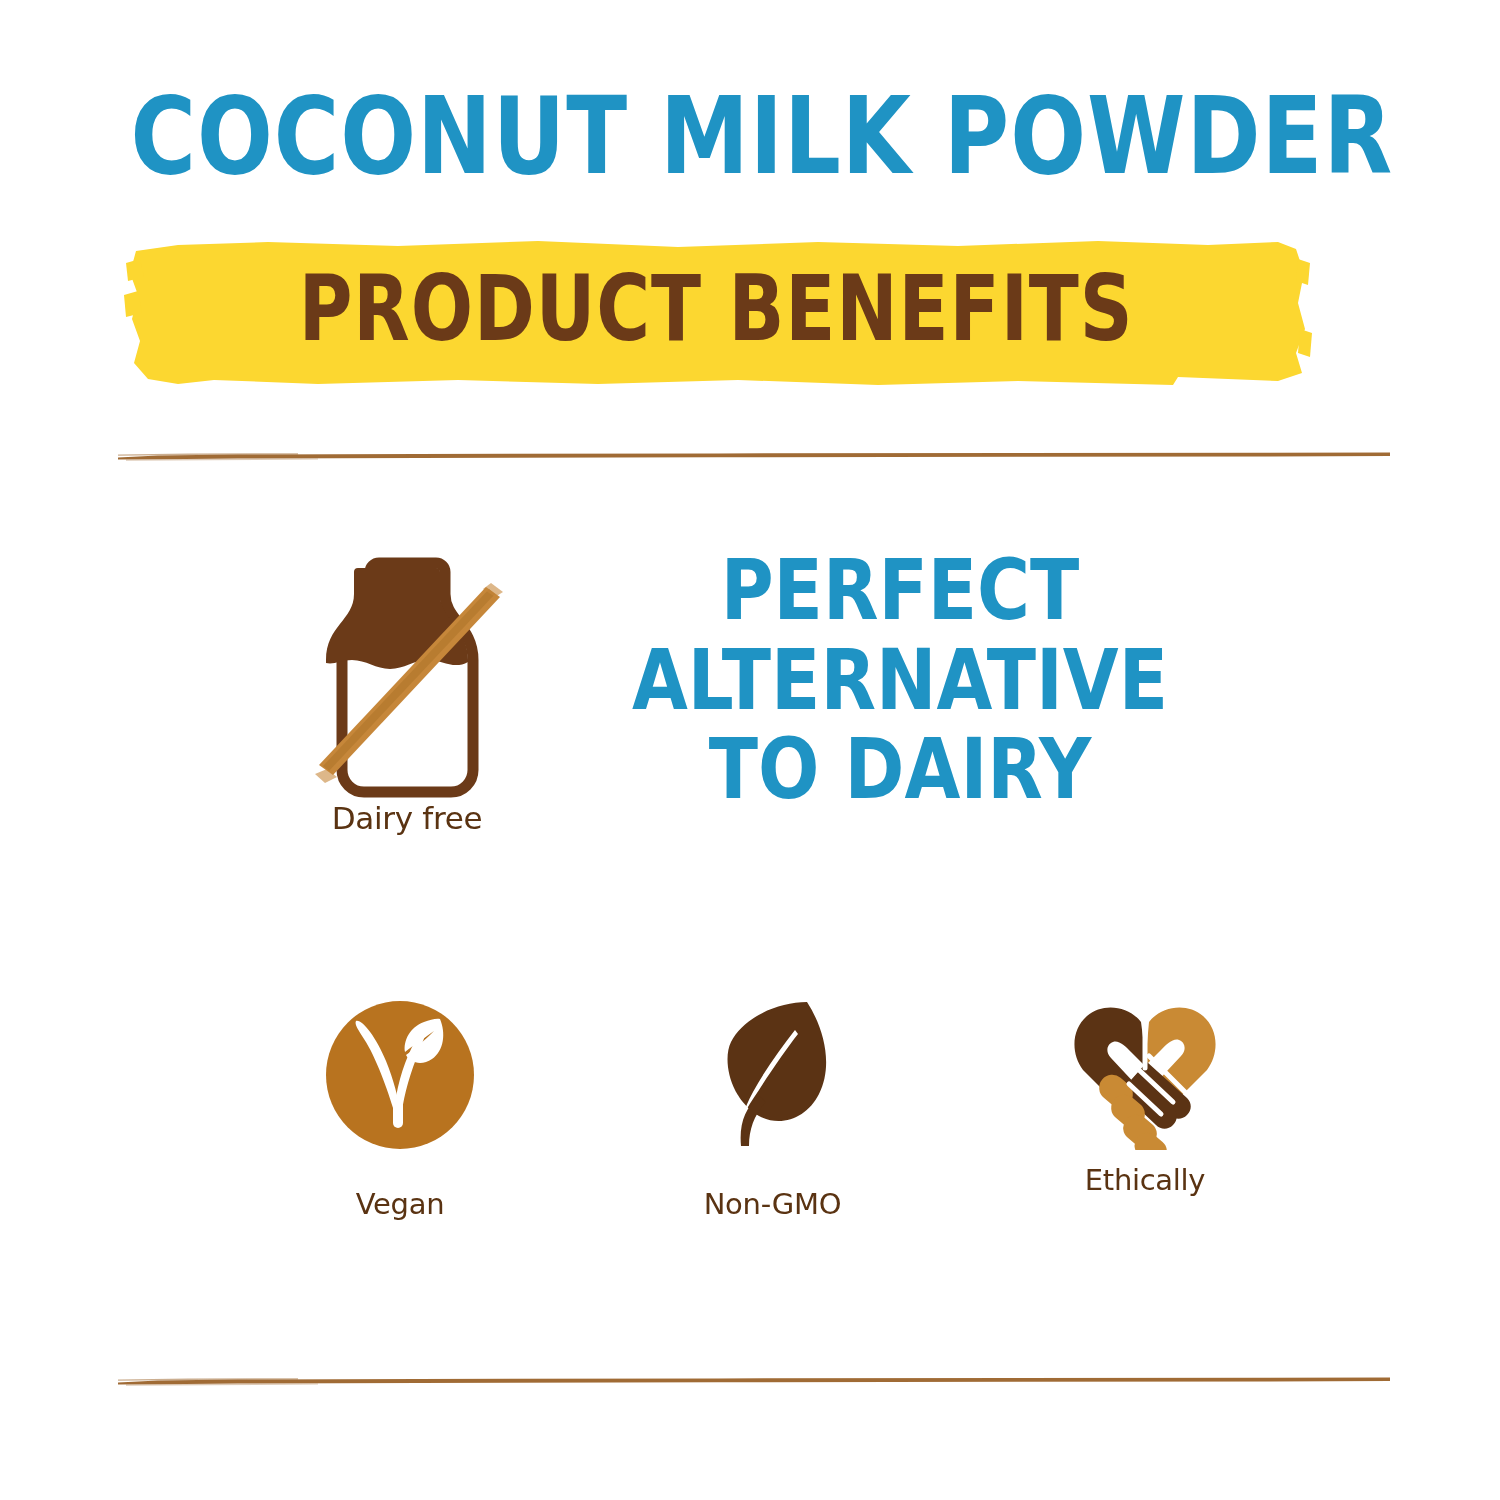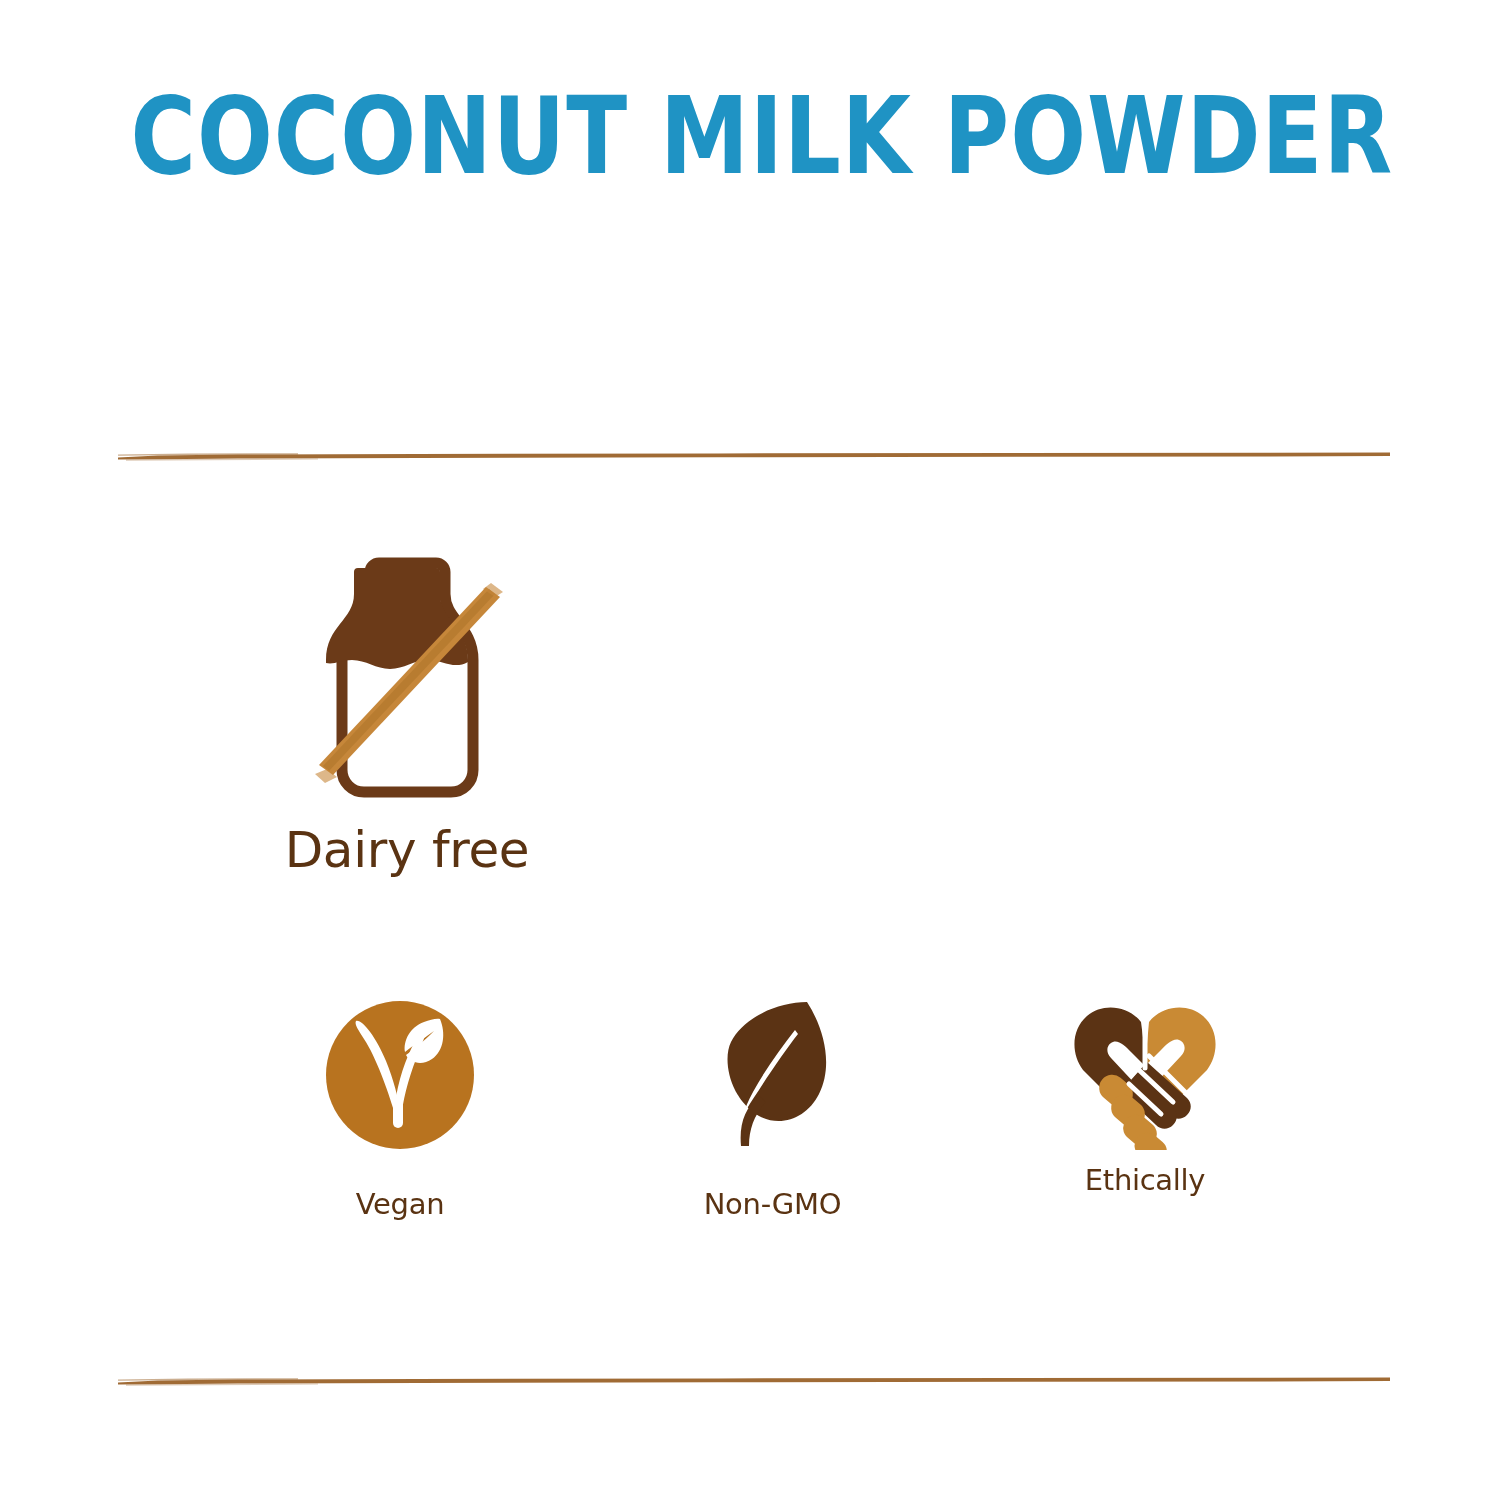--- a/index.html
+++ b/index.html
@@ -108,23 +108,22 @@
     width: 250px;
     text-align: center;
   }
   .bottle-icon {
     width: 205px;
     height: 248px;
     display: block;
     margin: 0 auto;
   }
   .bottle-label {
-    margin-top: 22px;
-    font-family: "DejaVu Sans", sans-serif;
-    font-size: 50px;
+    font-family: "DejaVu Sans", sans-serif;
+    font-size: 31px;
     color: #5a3312;
     line-height: 1.1;
     letter-spacing: -0.3px;
   }
 
   .statement {
     position: absolute;
     left: 590px;
     top: 0px;
     width: 620px;
@@ -175,20 +174,36 @@
 </style>
 </head>
 <body>
 
 <div id="page">
 
   <div class="headline-wrap">
     <div class="headline">COCONUT MILK POWDER</div>
   </div>
 
+  <div class="banner-wrap">
+    <svg class="banner-svg" viewBox="0 0 1196 155" preserveAspectRatio="none">
+      <path fill="#fcd730" d="
+        M18,18 L60,12 L150,9 L280,13 L420,8 L560,14 L700,9 L840,13 L980,8 L1090,12
+        L1160,9 L1178,16 L1186,40 L1180,70 L1187,96 L1178,120 L1184,140 L1160,148
+        L1060,144 L1055,152 L900,148 L760,152 L620,147 L480,151 L340,147 L200,151
+        L96,147 L60,151 L30,146 L16,130 L22,108 L14,86 L20,62 L12,40 Z"></path>
+      <path fill="#fcd730" d="M8,30 L22,26 L26,44 L10,48 Z"></path>
+      <path fill="#fcd730" d="M6,62 L20,58 L24,80 L8,84 Z"></path>
+      <path fill="#fcd730" d="M1180,26 L1192,30 L1190,52 L1178,48 Z"></path>
+      <path fill="#fcd730" d="M1182,96 L1194,100 L1192,124 L1180,120 Z"></path>
+    </svg>
+    <div class="banner-text">
+      <span>PRODUCT BENEFITS</span>
+    </div>
+  </div>
 
   <div class="divider" id="divider-top">
     <svg viewBox="0 0 1272 12" preserveAspectRatio="none">
       <path fill="#a06b35" d="M0,7.5 L40,5.4 L120,4.6 L300,4.0 L600,3.4 L900,3.0 L1150,2.8 L1272,2.6 L1272,6.0 L1150,6.4 L900,6.8 L600,7.3 L300,8.0 L120,8.6 L40,9.2 L0,9.6 Z"></path>
       <path fill="#a06b35" opacity="0.55" d="M0,4.6 L70,3.6 L180,3.2 L180,4.4 L70,5.0 L0,5.8 Z"></path>
       <path fill="#a06b35" opacity="0.35" d="M8,9.6 L90,8.8 L200,8.4 L200,9.6 L90,10.2 L8,10.8 Z"></path>
     </svg>
   </div>
 
   <div class="hero">
@@ -219,20 +234,25 @@
         <g>
           <path fill="#c6873a" d="M181,34 L195,44 L28,222 L14,212 Z"></path>
           <path fill="#b57a2f" opacity="0.85" d="M184,36 L190,41 L24,218 L18,213 Z"></path>
           <path fill="#c6873a" opacity="0.6" d="M186,30 L198,39 L190,44 L178,36 Z"></path>
           <path fill="#c6873a" opacity="0.6" d="M22,216 L32,224 L20,230 L10,221 Z"></path>
         </g>
       </svg>
       <div class="bottle-label">Dairy free</div>
     </div>
 
+    <div class="statement">
+      <div class="statement-line">PERFECT</div>
+      <div class="statement-line">ALTERNATIVE</div>
+      <div class="statement-line">TO DAIRY</div>
+    </div>
 
   </div>
 
   <div class="benefits">
 
     <div class="benefit" id="benefit-vegan">
       <div class="benefit-icon">
         <svg width="152" height="152" viewBox="0 0 152 152">
           <circle cx="76" cy="76" r="74" fill="#b8731f"></circle>
 

